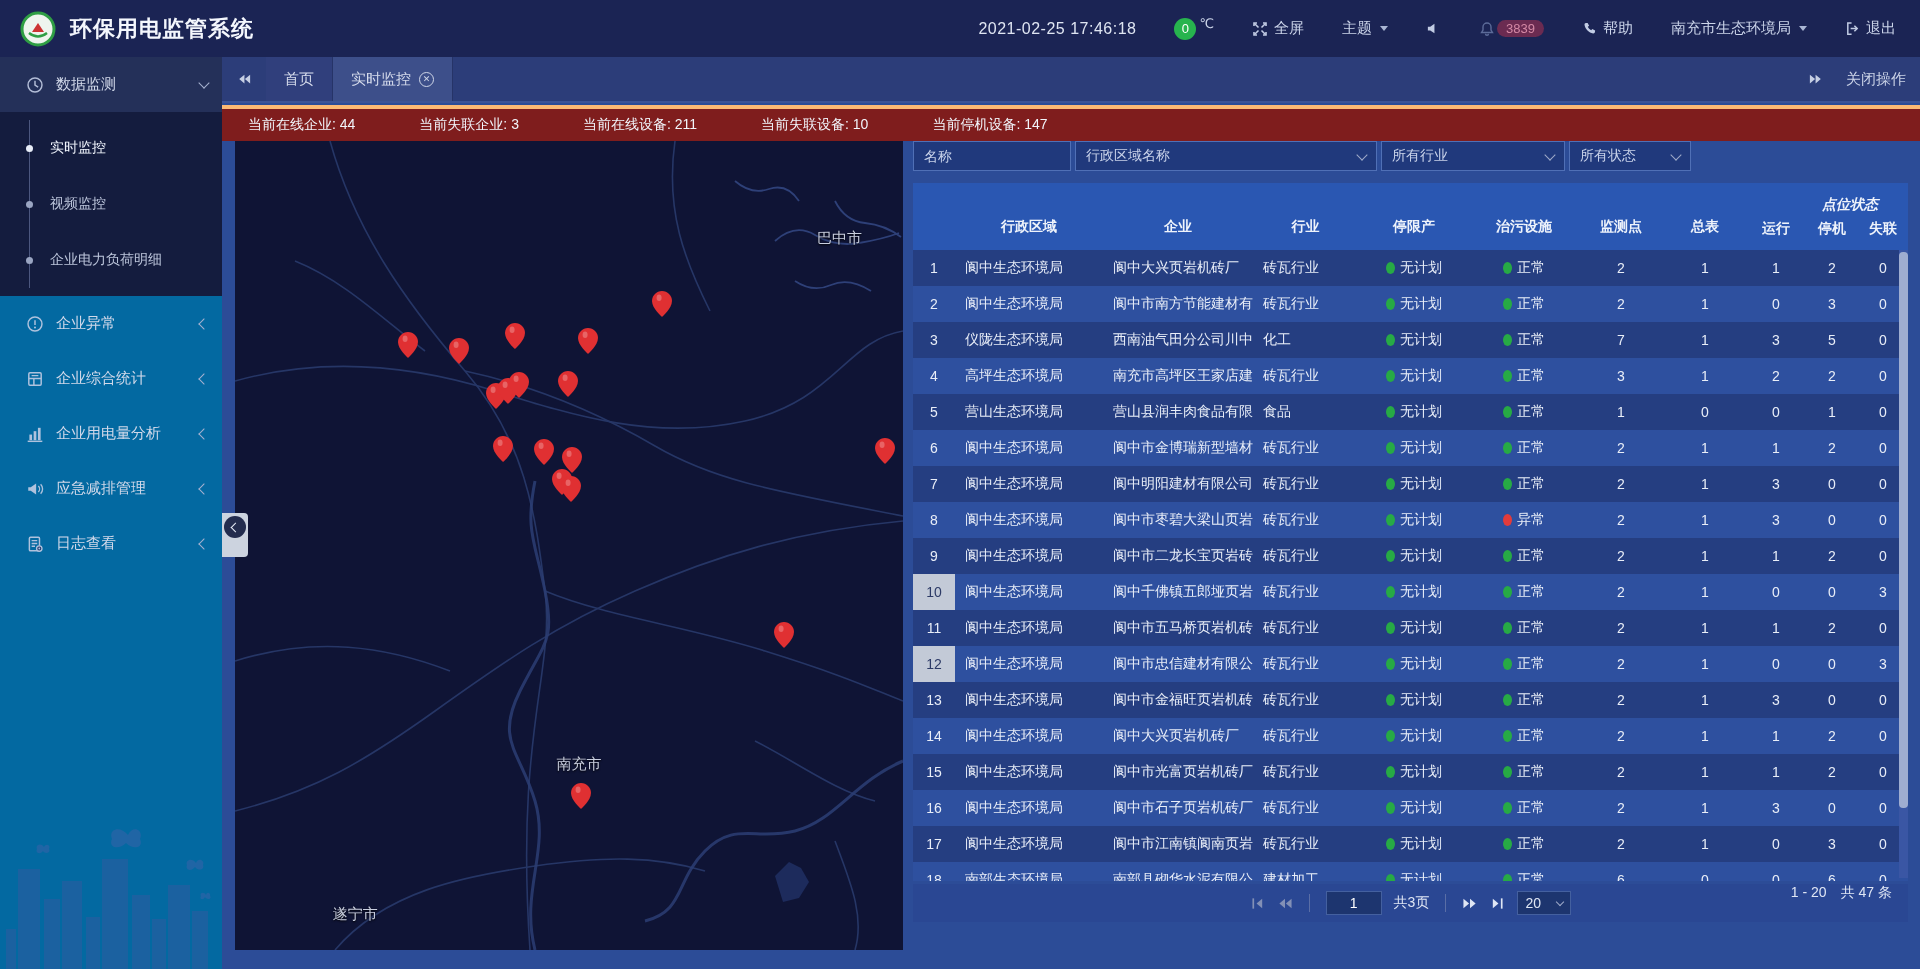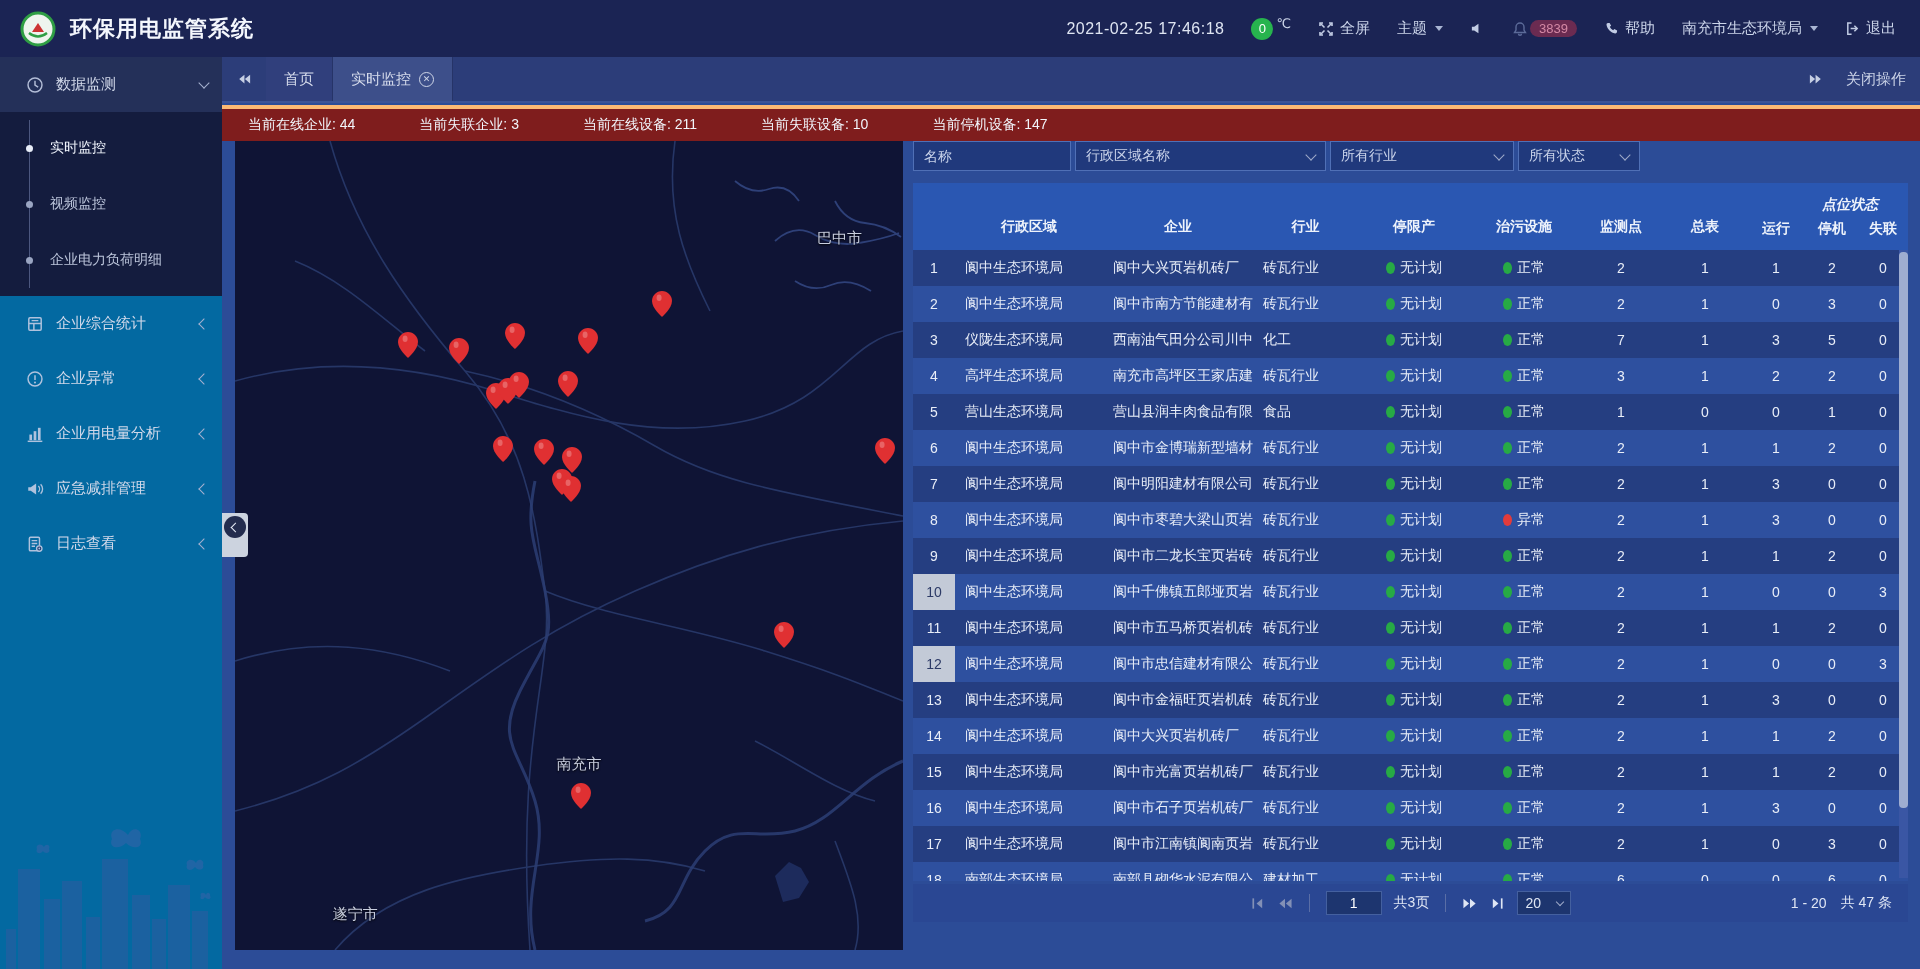--- a/index.html
+++ b/index.html
@@ -4,21 +4,21 @@
 <style>
   * { margin:0; padding:0; box-sizing:border-box; }
   html,body { width:1920px; height:969px; overflow:hidden;
     font-family:"Liberation Sans","DejaVu Sans",sans-serif; background:#2c4c97; color:#e6ecf6; }
 
   
   #topbar { position:absolute; left:0; top:0; width:1920px; height:57px; background:#1b2454;
     display:flex; align-items:center; z-index:30; }
   #logo { width:36px; height:36px; margin-left:20px; }
   #app-title { font-size:22px; font-weight:bold; color:#f4f7fd; margin-left:14px; letter-spacing:1px; }
-  #topbar-right { margin-left:auto; display:flex; align-items:center; gap:27px; padding-right:24px;
+  #topbar-right { margin-left:auto; display:flex; align-items:center; gap:38px; padding-right:24px;
     font-size:15px; color:#ccd5ea; }
   #datetime { font-size:16px; color:#dfe5f2; letter-spacing:.5px; }
   .temp-wrap { display:flex; align-items:flex-start; gap:3px; }
   .temp-badge { width:22px; height:22px; border-radius:50%; background:#27b44e; color:#fff;
     font-size:13px; display:flex; align-items:center; justify-content:center; }
   .temp-unit { font-size:13px; color:#cdd6ea; margin-top:-2px; }
   .tb-item { display:flex; align-items:center; gap:6px; cursor:pointer; }
   .tb-item svg { display:block; }
   .caret { width:0; height:0; border-left:4px solid transparent; border-right:4px solid transparent;
     border-top:5px solid #aab6d4; margin-left:2px; }
@@ -110,21 +110,21 @@
   #pagination { position:absolute; left:0; top:743px; width:995px; height:38px; background:#2a4793;
     display:flex; align-items:center; justify-content:center; gap:12px; font-size:14px; color:#dfe6f4; }
   .pg-btn { display:flex; align-items:center; cursor:pointer; }
   .pg-btn.disabled { cursor:default; }
   .pg-divider { width:1px; height:18px; background:#5a6ea6; margin:0 4px; }
   #page-input { width:56px; height:24px; background:#1d356f; border:1px solid #44609f; color:#fff;
     text-align:center; font-size:14px; outline:none; }
   #page-size { width:54px; height:24px; background:#1d356f; border:1px solid #44609f; color:#dfe6f4;
     display:flex; align-items:center; justify-content:space-between; padding:0 7px; cursor:pointer; }
   #page-size .chev { width:6px; height:6px; border-color:#9fabc9; margin-top:-2px; }
-  #pg-total { position:absolute; right:16px; top:0; height:38px; display:flex; align-items:center; gap:14px; }
+  #pg-total { position:absolute; right:16px; top:0; height:38px; display:flex; gap:14px; }
 </style>
 </head>
 <body>
 
 <div id="topbar">
   <svg id="logo" viewBox="0 0 36 36">
     <circle cx="18" cy="18" r="16" fill="#eef4ee" stroke="#2f9e44" stroke-width="3"></circle>
     <path d="M12 21l6-9 6 9z" fill="#cc3333"></path>
     <path d="M9 22q9 7 18 0" fill="none" stroke="#2f9e44" stroke-width="2.4"></path>
   </svg>
@@ -205,36 +205,36 @@
           <span>视频监控</span>
         </div>
         <div class="submenu-item">
           <span class="dot"></span>
           <span>企业电力负荷明细</span>
         </div>
       </div>
       <div class="menu-item">
         <span class="mi-icon"><svg width="18" height="18" viewBox="0 0 16 16">
             <g stroke="#c2cce4" stroke-width="1.3" fill="none">
-              <rect x="2.5" y="2.5" width="11" height="11" rx="1"></rect>
-              <path d="M2.5 7.5h11M7 7.5V13.5M5 5h6"></path>
-            </g>
-          </svg></span>
-        <span class="mi-label">企业综合统计</span>
-        <span class="chev chev-left"></span>
-      </div>
-      <div class="menu-item">
-        <span class="mi-icon"><svg width="18" height="18" viewBox="0 0 16 16">
-            <g stroke="#c2cce4" stroke-width="1.3" fill="none">
               <circle cx="8" cy="8" r="6.2"></circle>
               <path d="M8 4.6v4.2"></path>
             </g>
             <circle cx="8" cy="11.2" r="0.9" fill="#c2cce4"></circle>
           </svg></span>
         <span class="mi-label">企业异常</span>
+        <span class="chev chev-left"></span>
+      </div>
+      <div class="menu-item">
+        <span class="mi-icon"><svg width="18" height="18" viewBox="0 0 16 16">
+            <g stroke="#c2cce4" stroke-width="1.3" fill="none">
+              <rect x="2.5" y="2.5" width="11" height="11" rx="1"></rect>
+              <path d="M2.5 7.5h11M7 7.5V13.5M5 5h6"></path>
+            </g>
+          </svg></span>
+        <span class="mi-label">企业综合统计</span>
         <span class="chev chev-left"></span>
       </div>
       <div class="menu-item">
         <span class="mi-icon"><svg width="18" height="18" viewBox="0 0 16 16">
             <path d="M1.5 14.5h13" stroke="#c2cce4" stroke-width="1.3"></path>
             <g fill="#c2cce4">
               <rect x="3" y="8.5" width="2.4" height="5"></rect>
               <rect x="6.8" y="5.5" width="2.4" height="8"></rect>
               <rect x="10.6" y="2.5" width="2.4" height="11"></rect>
             </g>
@@ -422,21 +422,21 @@
 </div>
 <div id="map-handle">
   <span class="hc">
       <span class="chev chev-left"></span>
     </span>
 </div>
 
 <div id="right-panel">
   <div id="filters">
     <input class="filter-box" style="width: 158px;" placeholder="名称">
-    <div class="filter-box filter-select" style="width:251px">
+    <div class="filter-box filter-select" style="width:302px">
       <span>行政区域名称</span>
       <span class="chev chev-down"></span>
     </div>
     <div class="filter-box filter-select" style="width:184px">
       <span>所有行业</span>
       <span class="chev chev-down"></span>
     </div>
     <div class="filter-box filter-select" style="width:122px">
       <span>所有状态</span>
       <span class="chev chev-down"></span>

